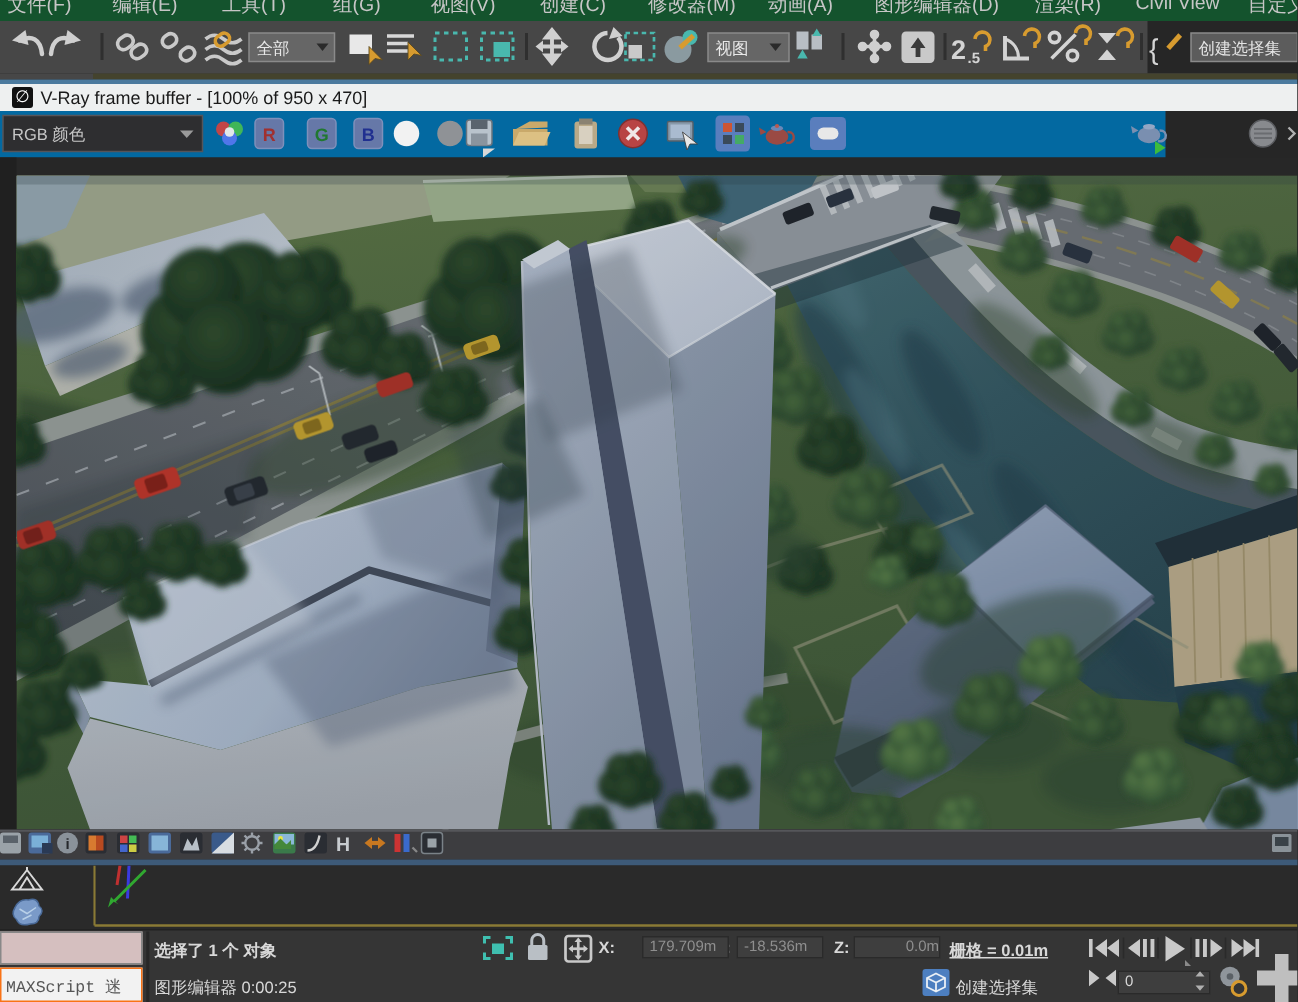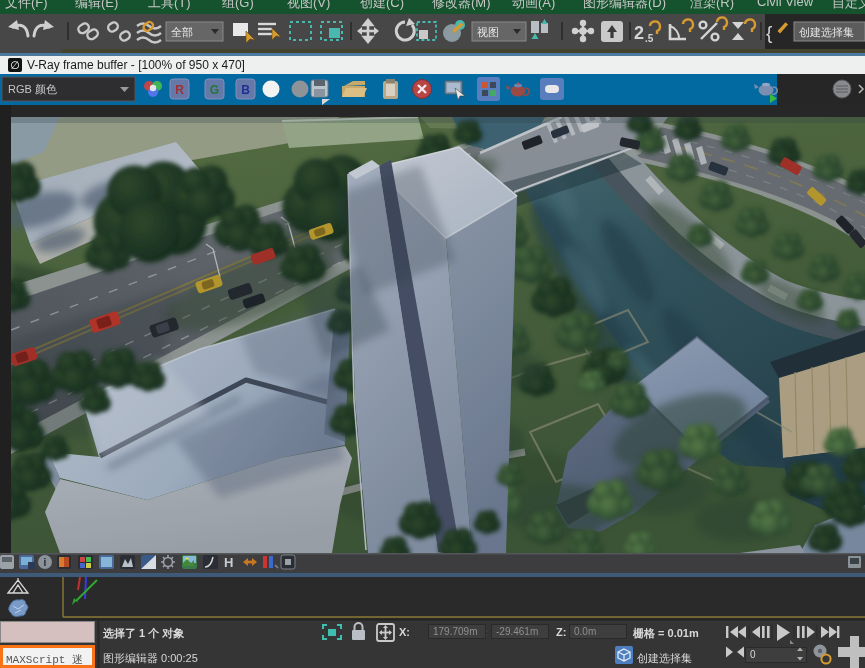--- a/index.html
+++ b/index.html
@@ -19,21 +19,21 @@
 #vgap { left:0; top:105px; width:865px; height:12px; background:#272727; }
 #imgframe { left:0; top:105px; width:11px; height:448px; background:#202020; }
 #scene { left:11px; top:117px; width:854px; height:436px; }
 #btoolbar { left:0; top:553px; width:865px; height:20px; background:#3d3d40; }
 #btoolbar .txt { position:absolute; left:299px; top:3px; font-size:11px; font-weight:bold; color:#e8e8e8; }
 #bluestrip { left:0; top:573px; width:865px; height:4px; background:#3d5a78; }
 #vstrip { left:0; top:577px; width:865px; height:42px; background:#2a2a2a; }
 #statusbar { left:0; top:619px; width:865px; height:49px; background:#353535; }
 .field { position:absolute; background:#3e3e3e; border:1px solid #2a2a2a; color:#8f8f8f; font-size:10px; }
 #mxs1 { left:0; top:2px; width:95px; height:22px; background:#d5bfbf; border:1px solid #888; }
-#mxs2 { left:0; top:26px; width:95px; height:23px; background:#f2f2f2; border:3px solid #f97316;
+#mxs2 { left:0; top:26px; width:95px; height:23px; background:#f2f2f2; border:1px solid #f97316;
         font-family:"Liberation Mono",monospace; font-size:11px; color:#555; padding:4px 2px 0 3px; white-space:nowrap; overflow:hidden;}
 .wtxt { position:absolute; color:#d8d8d8; font-size:11px; font-weight:bold; white-space:nowrap; }
 </style>
 </head>
 <body>
 <div id="menubar" class="abs">
 <span style="left:5px">文件(F)</span>
     <span style="left:75px">编辑(E)</span>
     <span style="left:148px">工具(T)</span>
 <span style="left:222px">组(G)</span>
@@ -704,25 +704,25 @@
 </g>
 </svg></div>
 <div id="statusbar" class="abs">
   <div id="mxs1" class="abs"></div>
   <div id="mxs2" class="abs">MAXScript 迷</div>
   <div class="wtxt" style="left:103px; top:7px;">选择了 1 个 对象</div>
   <div class="wtxt" style="left:103px; top:32px; font-weight:normal;">图形编辑器  0:00:25</div>
   <div class="wtxt" style="left:399px; top:7px;">X:</div>
   <div class="wtxt" style="left:477px; top:7px;">Y:</div>
   <div class="wtxt" style="left:556px; top:7px;">Z:</div>
-  <div class="wtxt" style="left:633px; top:7px;">栅格 = 0.01m</div>
+  <div class="wtxt" style="left:633px; top:7px;text-decoration:underline;">栅格 = 0.01m</div>
   <div class="wtxt" style="left:637px; top:32px; font-weight:normal;">创建选择集</div>
   <div class="field" style="left:413px; top:5px; width:58px; height:15px; padding:1px 0 0 4px;margin-left:15px;">179.709m</div>
-  <div class="field" style="left:491px; top:5px; width:58px; height:15px; padding:1px 0 0 4px;">-29.461m</div>
-  <div class="field" style="left:569px; top:5px; width:58px; height:15px; padding:1px 0 0 4px;">0.0m</div>
+  <div class="field" style="left:491px; top:5px; width:58px; height:15px; padding:1px 0 0 4px;">-18.536m</div>
+  <div class="field" style="left:569px; top:5px; width:58px; height:15px; padding:1px 0 0 4px;text-align:right;">0.0m</div>
   <div class="field" style="left:745px; top:28px; width:62px; height:16px; padding:1px 0 0 4px; color:#d8d8d8;">0</div>
   <svg class="abs" style="left:0;top:0" width="865" height="49" viewBox="0 0 865 49">
   <line x1="0" y1="0.7" x2="865" y2="0.7" stroke="#222" stroke-width="1.4"></line>
   <line x1="98.5" y1="2" x2="98.5" y2="49" stroke="#272727" stroke-width="2"></line>
   <g fill="none" stroke="#3fbfb0" stroke-width="2">
    <path d="M327 6 h-4 v4 M337 6 h4 v4 M327 20 h-4 v-4 M337 20 h4 v-4"></path>
    <rect x="328" y="10" width="8" height="7" fill="#3fbfb0" stroke="none"></rect>
   </g>
   <g>
    <rect x="352" y="11" width="13" height="10" rx="1" fill="#b9bfc5"></rect>

